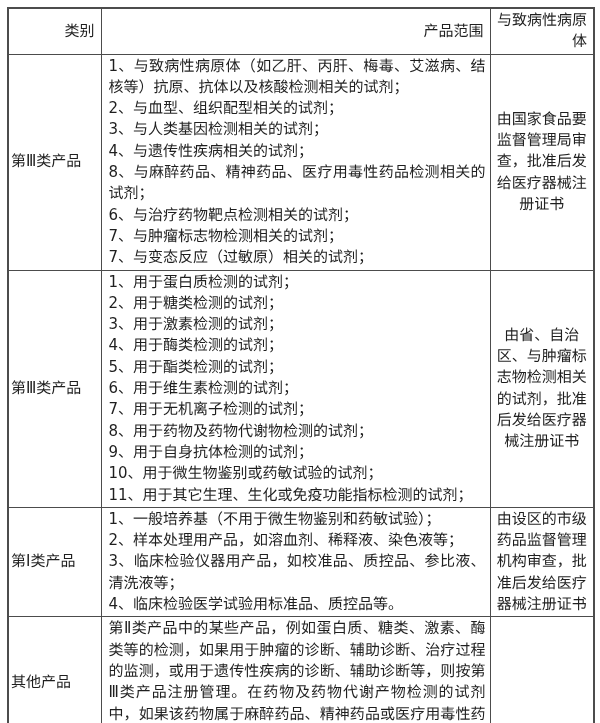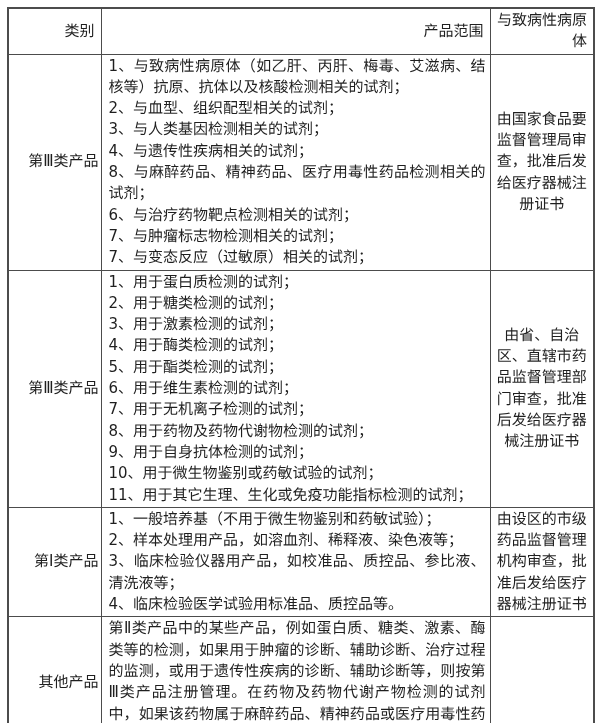--- a/index.html
+++ b/index.html
@@ -35,21 +35,21 @@
     line-height: 21.3px;
     color: #1f1f1f;
   }
   table.cls-table th {
     font-weight: normal;
     text-align: right;
     padding: 1px 6px;
     height: 20px;
   }
   td.cat-cell {
-    text-align: right;
+    text-align: left;
     vertical-align: middle;
     padding: 1px 2px;
   }
   td.scope-cell {
     text-align: left;
     vertical-align: top;
     padding: 1px 4px 1px 7px;
     margin-left: 13px;
   }
   td.scope-cell .item {
@@ -101,21 +101,21 @@
         <div class="item">3、用于激素检测的试剂；</div>
         <div class="item">4、用于酶类检测的试剂；</div>
         <div class="item">5、用于酯类检测的试剂；</div>
         <div class="item">6、用于维生素检测的试剂；</div>
         <div class="item">7、用于无机离子检测的试剂；</div>
         <div class="item">8、用于药物及药物代谢物检测的试剂；</div>
         <div class="item">9、用于自身抗体检测的试剂；</div>
         <div class="item">10、用于微生物鉴别或药敏试验的试剂；</div>
         <div class="item">11、用于其它生理、生化或免疫功能指标检测的试剂；</div>
       </td>
-      <td class="mgmt-cell">由省、自治区、直辖市药品监督管理部门审查，批准后发给医疗器械注册证书</td>
+      <td class="mgmt-cell">由省、自治区、与肿瘤标志物检测相关的试剂，批准后发给医疗器械注册证书</td>
     </tr>
     <tr>
       <td class="cat-cell">第Ⅰ类产品</td>
       <td class="scope-cell">
         <div class="item">1、一般培养基（不用于微生物鉴别和药敏试验）；</div>
         <div class="item">2、样本处理用产品，如溶血剂、稀释液、染色液等；</div>
         <div class="item">3、临床检验仪器用产品，如校准品、质控品、参比液、清洗液等；</div>
         <div class="item">4、临床检验医学试验用标准品、质控品等。</div>
       </td>
       <td class="mgmt-cell">由设区的市级药品监督管理机构审查，批准后发给医疗器械注册证书</td>

